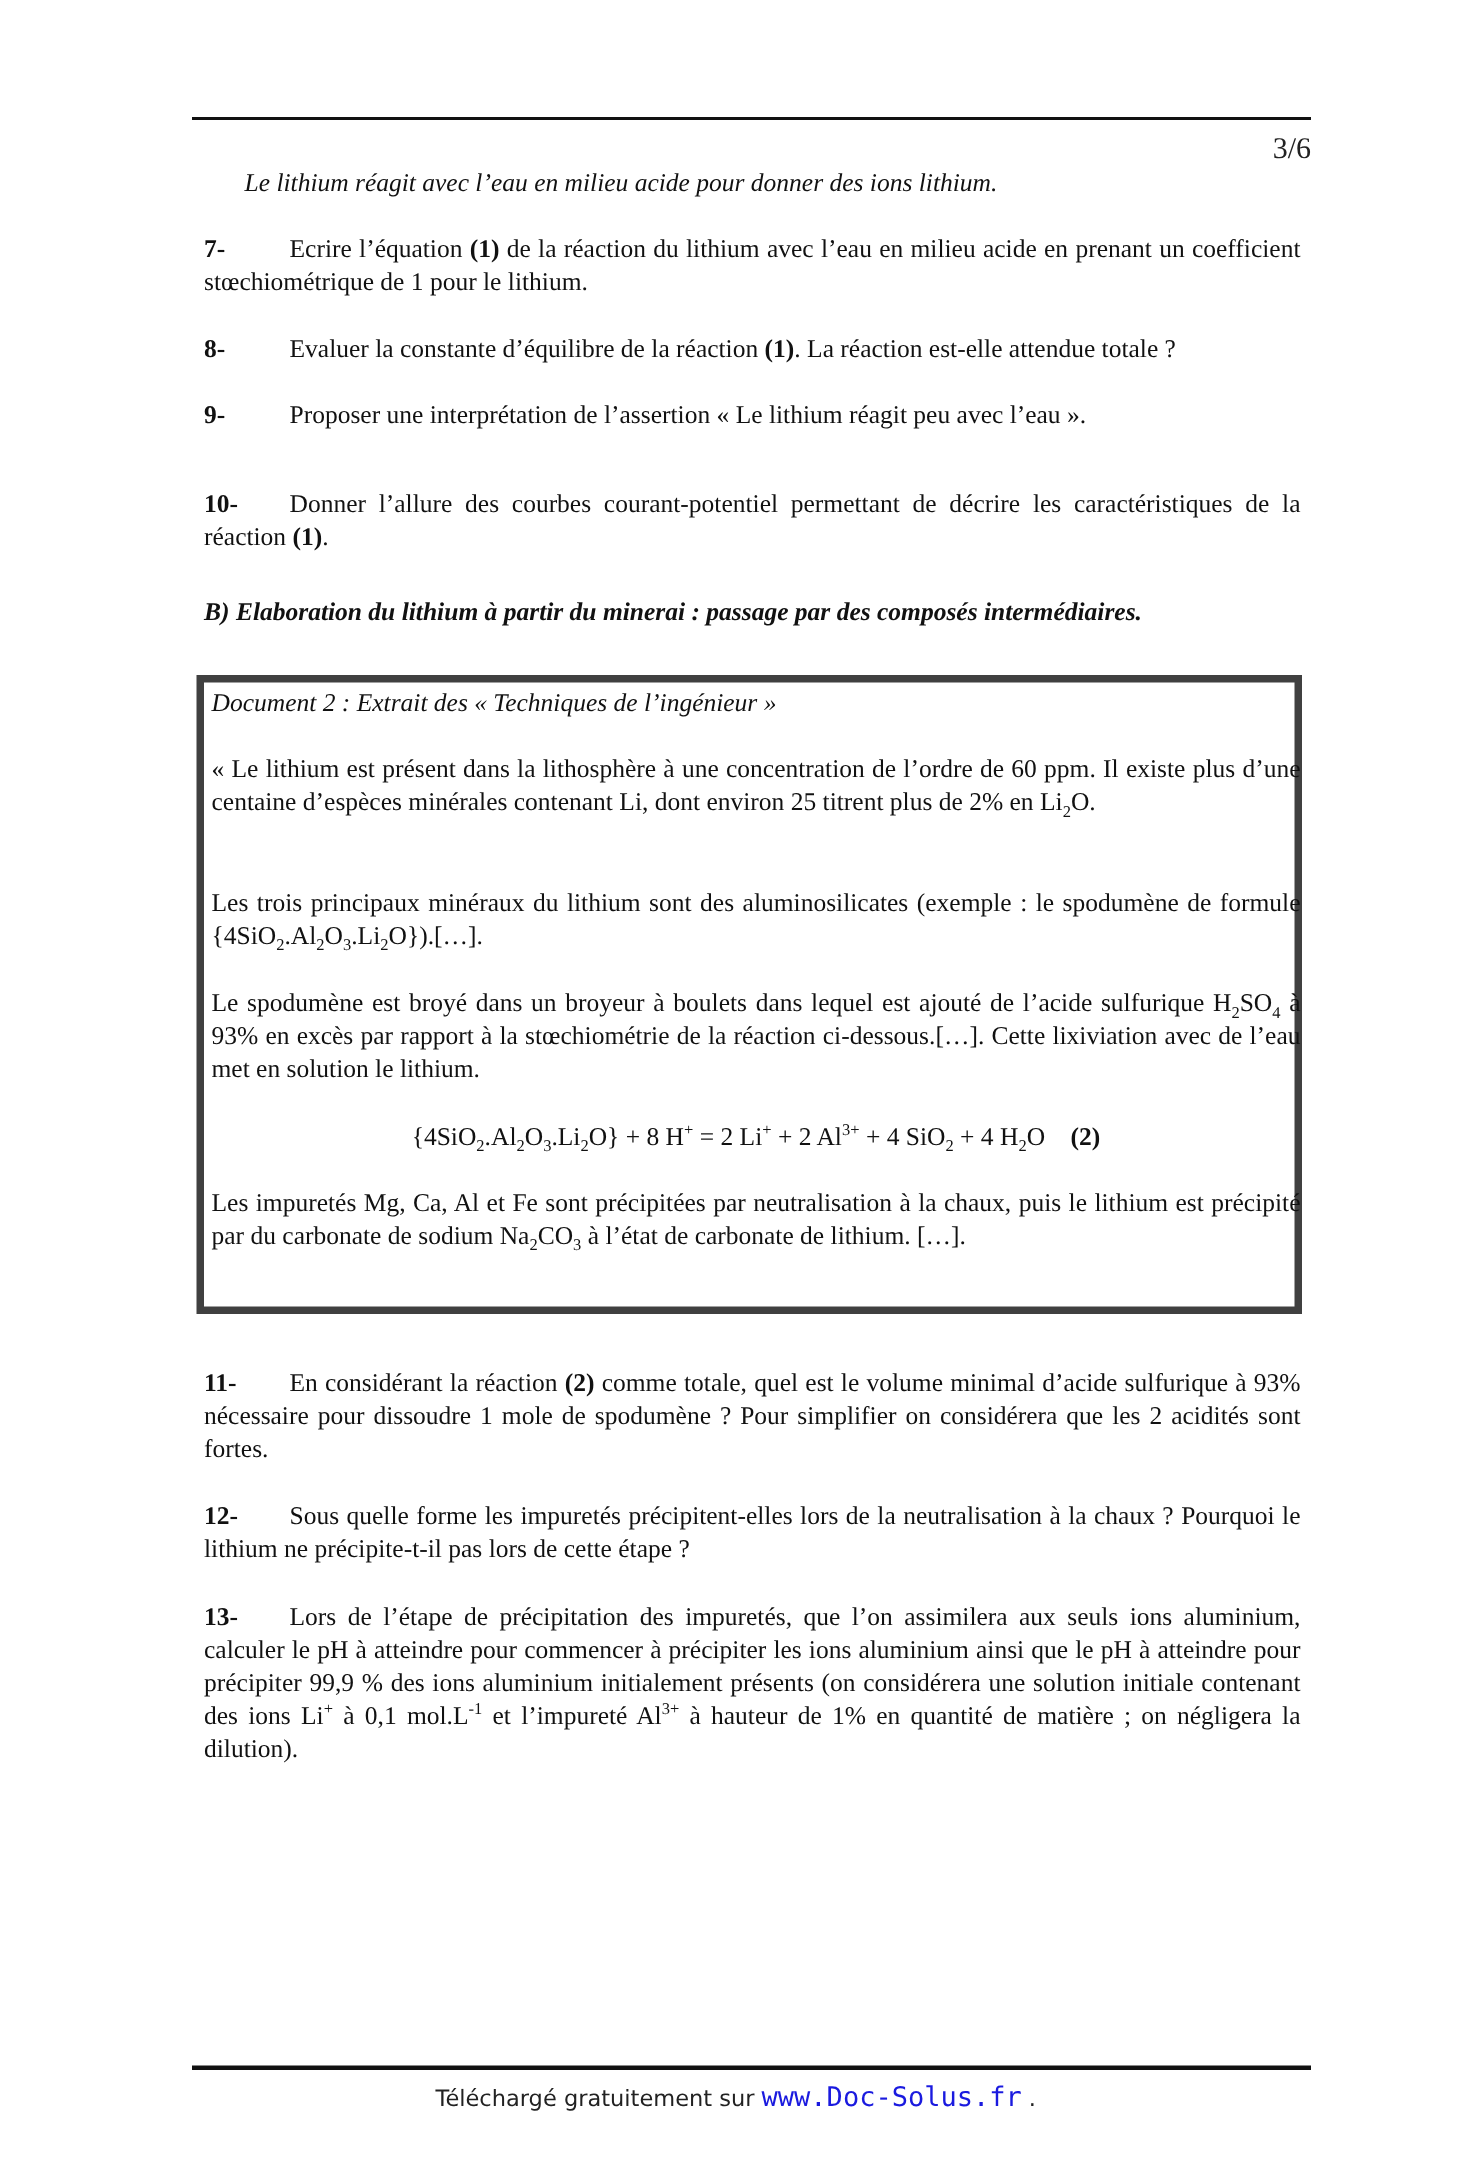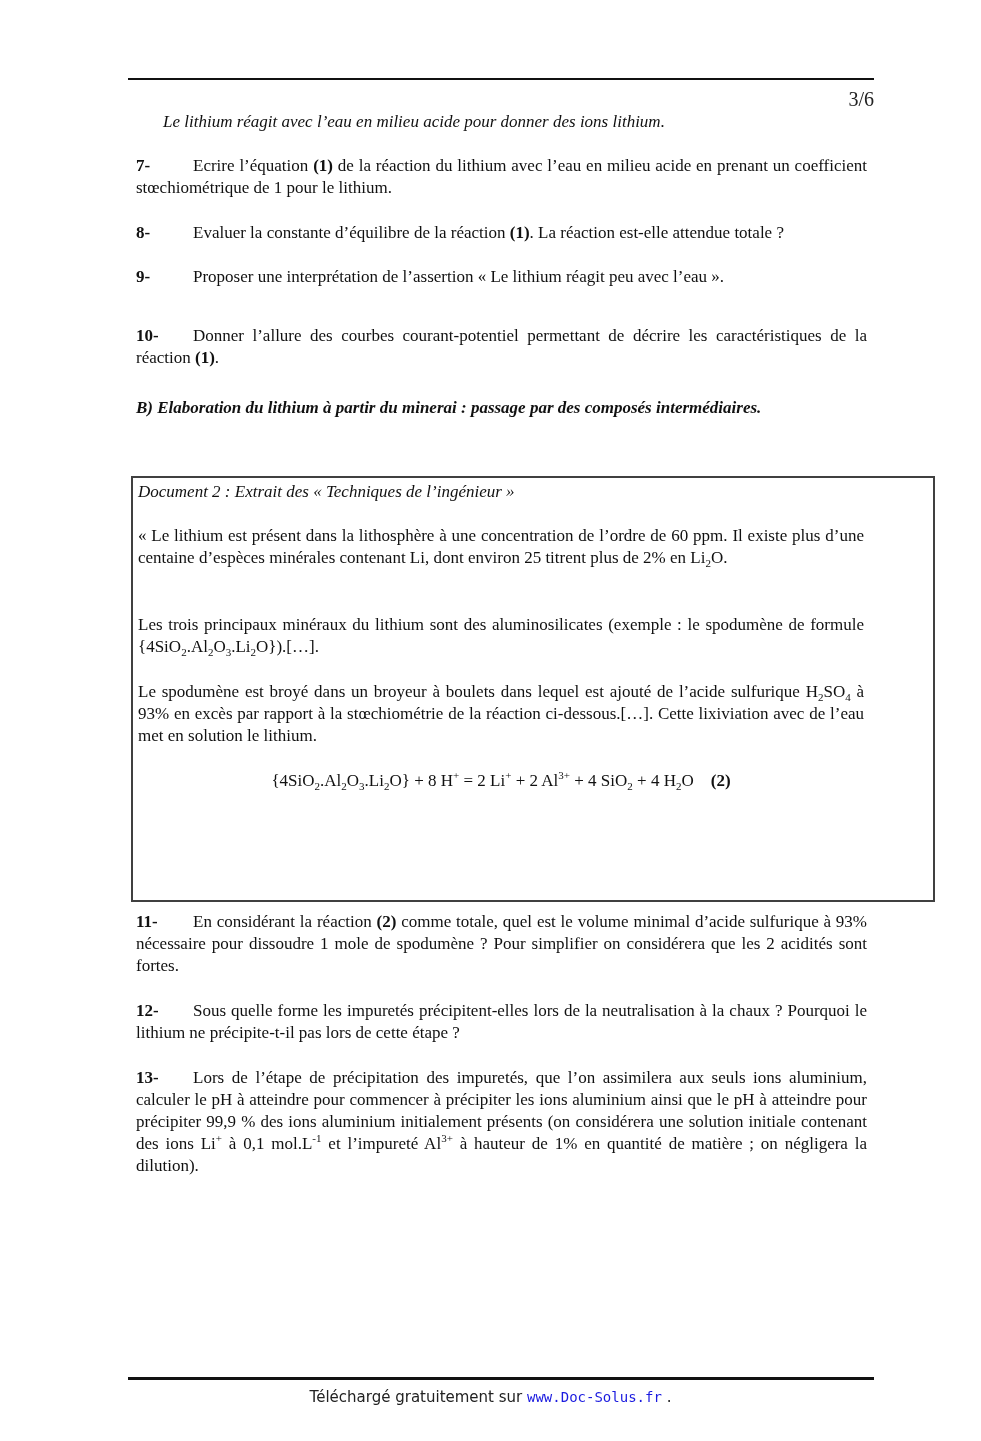--- a/index.html
+++ b/index.html
@@ -7,27 +7,27 @@
          font-family: "Liberation Serif", "DejaVu Serif", serif; color: #111; }
   .header { position: absolute; left: 128px; top: 52px; width: 746px; height: 26px; border-bottom: 2px solid #111; }
   .header-title { position: absolute; left: 0; right: 0; top: 2px; text-align: center; font-size: 15px; color: #222; }
   .header-page { position: absolute; right: 0; top: -2px; font-size: 20px; color: #222; margin-top: 38px; }
   .content { position: absolute; left: 136px; width: 731px; font-size: 17px; line-height: 22px; }
   p { margin: 0; text-align: justify; }
   .it { font-style: italic; }
   .b { font-weight: bold; }
   .qnum { font-weight: bold; display: inline-block; width: 57px; }
   .section-title { font-weight: bold; font-style: italic; }
-  .docbox { position: absolute; left: 131px; top: 476px; width: 804px; height: 426px; border: 2px solid #404040; box-sizing: border-box; }
+  .docbox { position: absolute; left: 131px; top: 450px; width: 737px; height: 426px; border: 5px solid #404040; box-sizing: border-box; }
   .docbox .inner { position: absolute; left: 5px; width: 726px; font-size: 17px; line-height: 22px; }
   .eq { text-align: center; }
   sub, sup { font-size: 11px; line-height: 0; }
   .footer-rule { position: absolute; left: 128px; top: 1377px; width: 746px; height: 3px; background: #111; }
   .footer { position: absolute; left: 0; right: 0; top: 1388px; text-align: center; font-family: "DejaVu Sans", sans-serif; font-size: 15px; color: #222; }
-  .footer a { font-family: "DejaVu Sans Mono", monospace; color: #1a1adf; text-decoration: none; font-size: 14px; }
+  .footer a { font-family: "DejaVu Sans Mono", monospace; color: #1a1adf; text-decoration: none; font-size: 18px; }
 </style>
 </head>
 <body>
 
 <div class="header">
   <div class="header-page">3/6</div>
 </div>
 
 <div class="content" style="top:111px;margin-left:27px;">
   <p class="it">Le lithium réagit avec l’eau en milieu acide pour donner des ions lithium.</p>
@@ -63,20 +63,21 @@
   <div class="inner" style="top:136px;">
     <p><span>Les trois principaux minéraux du lithium sont des aluminosilicates (exemple : le spodumène de formule {4SiO</span><sub>2</sub><span>.Al</span><sub>2</sub><span>O</span><sub>3</sub><span>.Li</span><sub>2</sub><span>O}).[…].</span></p>
   </div>
   <div class="inner" style="top:203px;">
     <p><span>Le spodumène est broyé dans un broyeur à boulets dans lequel est ajouté de l’acide sulfurique H</span><sub>2</sub><span>SO</span><sub>4</sub><span> à 93% en excès par rapport à la stœchiométrie de la réaction ci-dessous.[…]. Cette lixiviation avec de l’eau met en solution le lithium.</span></p>
   </div>
   <div class="inner eq" style="top:292px;">
     <p class="eq">{4SiO<sub>2</sub>.Al<sub>2</sub>O<sub>3</sub>.Li<sub>2</sub>O} + 8 H<sup>+</sup> = 2 Li<sup>+</sup> + 2 Al<sup>3+</sup> + 4 SiO<sub>2</sub> + 4 H<sub>2</sub>O &nbsp;&nbsp;&nbsp;<span class="b">(2)</span></p>
   </div>
   <div class="inner" style="top:336px;">
+    <p><span>Les impuretés Mg, Ca, Al et Fe sont précipitées par neutralisation à la chaux, puis le lithium est précipité par du carbonate de sodium Na</span><sub>2</sub><span>CO</span><sub>3</sub><span> à l’état de carbonate de lithium. […].</span></p>
   </div>
 </div>
 
 <div class="content" style="top:911px;">
   <p><span class="qnum">11-</span><span>En considérant la réaction </span><span class="b">(2)</span><span> comme totale, quel est le volume minimal d’acide sulfurique à 93% nécessaire pour dissoudre 1 mole de spodumène ? Pour simplifier on considérera que les 2 acidités sont fortes.</span></p>
 </div>
 
 <div class="content" style="top:1000px;">
   <p><span class="qnum">12-</span><span>Sous quelle forme les impuretés précipitent-elles lors de la neutralisation à la chaux ? Pourquoi le lithium ne précipite-t-il pas lors de cette étape ?</span></p>
 </div>

